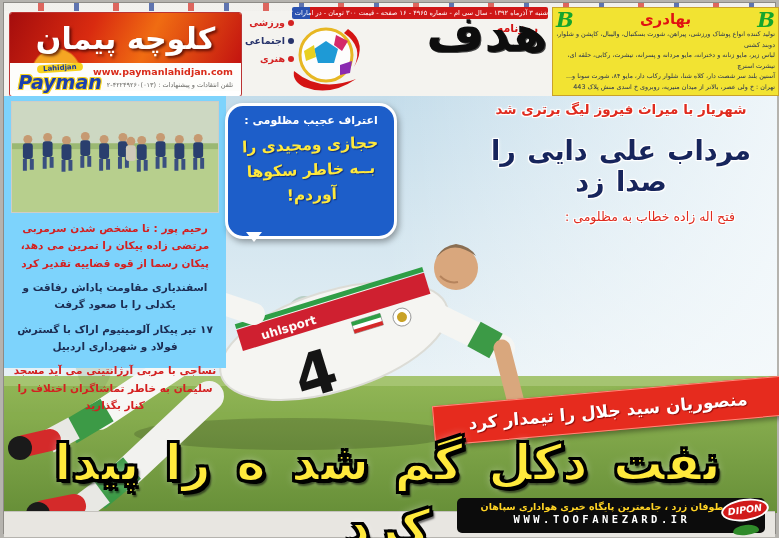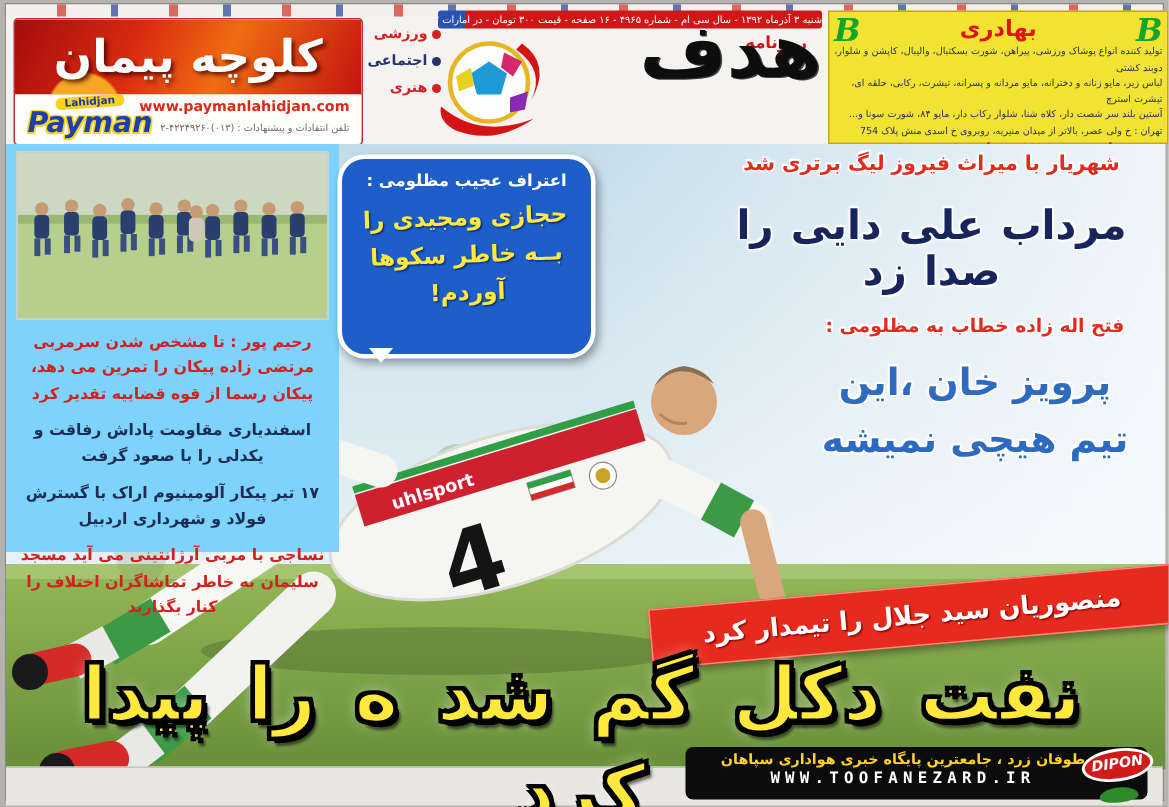--- a/index.html
+++ b/index.html
@@ -65,21 +65,21 @@
     border:8px solid transparent; border-top:10px solid #fff; }
   .bubble-kicker { color:#fff; font-size:11px; font-weight:bold; text-align:center; }
   .bubble-text { color:#ffe93c; font-size:15.5px; font-weight:bold; text-align:center;
     line-height:1.6; margin-top:6px; transform:rotate(-2deg); text-shadow:1px 1px 1px rgba(0,0,60,.5); }
   
   .outline-w { text-shadow:-1px -1px 0 #fff,1px -1px 0 #fff,-1px 1px 0 #fff,1px 1px 0 #fff,0 0 4px #fff; }
   .hl1 { position:absolute; right:4px; top:98px; width:300px; z-index:3; direction:rtl; text-align:center; }
   .hl1-kicker { color:#e02b1e; font-size:13.5px; font-weight:bold; }
   .hl1-title { color:#17255c; font-size:27px; font-weight:bold; margin-top:18px; word-spacing:2px; }
   .hl2 { position:absolute; right:6px; top:206px; width:238px; z-index:3; direction:rtl; text-align:center; }
-  .hl2-kicker { color:#e02b1e; font-size:12.5px; font-weight:bold; }
+  .hl2-kicker { color:#e02b1e; font-size:12.5px; font-weight:normal; }
   .hl2-title { color:#2e6bc0; font-size:25px; font-weight:bold; line-height:1.5; margin-top:12px; }
   .hl2-title span { display:block; }
   
   .banner { position:absolute; right:-8px; top:388px; width:350px; height:40px; z-index:3;
     background:#e62b1e; border:1px solid #ff8a7a; transform:rotate(-5deg);
     display:flex; align-items:center; justify-content:center;
     color:#fff; font-size:17px; font-weight:bold; direction:rtl;
     box-shadow:2px 3px 5px rgba(0,0,0,.35); text-shadow:1px 1px 1px rgba(120,0,0,.8); }
   
   .mainline { position:absolute; left:0; right:4px; top:428px; z-index:4; direction:rtl;
@@ -155,21 +155,21 @@
 
   <div class="bahadori">
     <div class="bah-head">
       <span class="bah-b">B</span>
       <span class="bah-title">بهادری</span>
       <span class="bah-b">B</span>
     </div>
     <div class="bah-line">تولید کننده انواع پوشاک ورزشی، پیراهن، شورت بسکتبال، والیبال، کاپشن و شلوار، دوبند کشتی</div>
     <div class="bah-line">لباس زیر، مایو زنانه و دخترانه، مایو مردانه و پسرانه، تیشرت، رکابی، حلقه ای، تیشرت استرچ</div>
     <div class="bah-line">آستین بلند سر شصت دار، کلاه شنا، شلوار رکاب دار، مایو ۸۴، شورت سونا و...</div>
-    <div class="bah-line">تهران : خ ولی عصر، بالاتر از میدان منیریه، روبروی خ اسدی منش پلاک 754</div>
+    <div class="bah-line">تهران : خ ولی عصر، بالاتر از میدان منیریه، روبروی خ اسدی منش پلاک 443</div>
     <div class="bah-phone">تلفن ۶۶۹۶۱۱۳۳ همراه ۰۹۱۲۱۸۷۰۶۱۰ - ۰۹۱۲۱۰۱۸۸۰۰</div>
   </div>
 
   <svg class="photo" viewBox="0 0 773 417" preserveAspectRatio="none">
     <defs>
       <linearGradient id="sky" x1="0" y1="0" x2="0" y2="1">
         <stop offset="0" stop-color="#c3dcea"></stop>
             <stop offset="1" stop-color="#e9f2f6"></stop>
       </linearGradient>
       <linearGradient id="skyfade" x1="0" y1="0" x2="1" y2="0">
@@ -273,24 +273,20 @@
     <div class="bubble-text">حجازی ومجیدی را بــه خاطر سکوها آوردم!</div>
   </div>
 
   <div class="hl1">
     <div class="hl1-kicker outline-w">شهریار با میراث فیروز لیگ برتری شد</div>
     <div class="hl1-title outline-w">مرداب علی دایی را صدا زد</div>
   </div>
 
   <div class="hl2">
     <div class="hl2-kicker outline-w">فتح اله زاده خطاب به مظلومی :</div>
-    <div class="hl2-title outline-w">
-      <span>پرویز خان ،این</span>
-      <span>تیم هیچی نمیشه</span>
-    </div>
   </div>
 
   <div class="banner">منصوریان سید جلال را تیمدار کرد</div>
 
   <div class="mainline">نفت دکل گم شد ه را پیدا کرد</div>
 
   <div class="bottomstrip"></div>
 
   <div class="wm">
     <div class="wm-l1">طوفان زرد ، جامعترین پایگاه خبری هواداری سپاهان</div>

